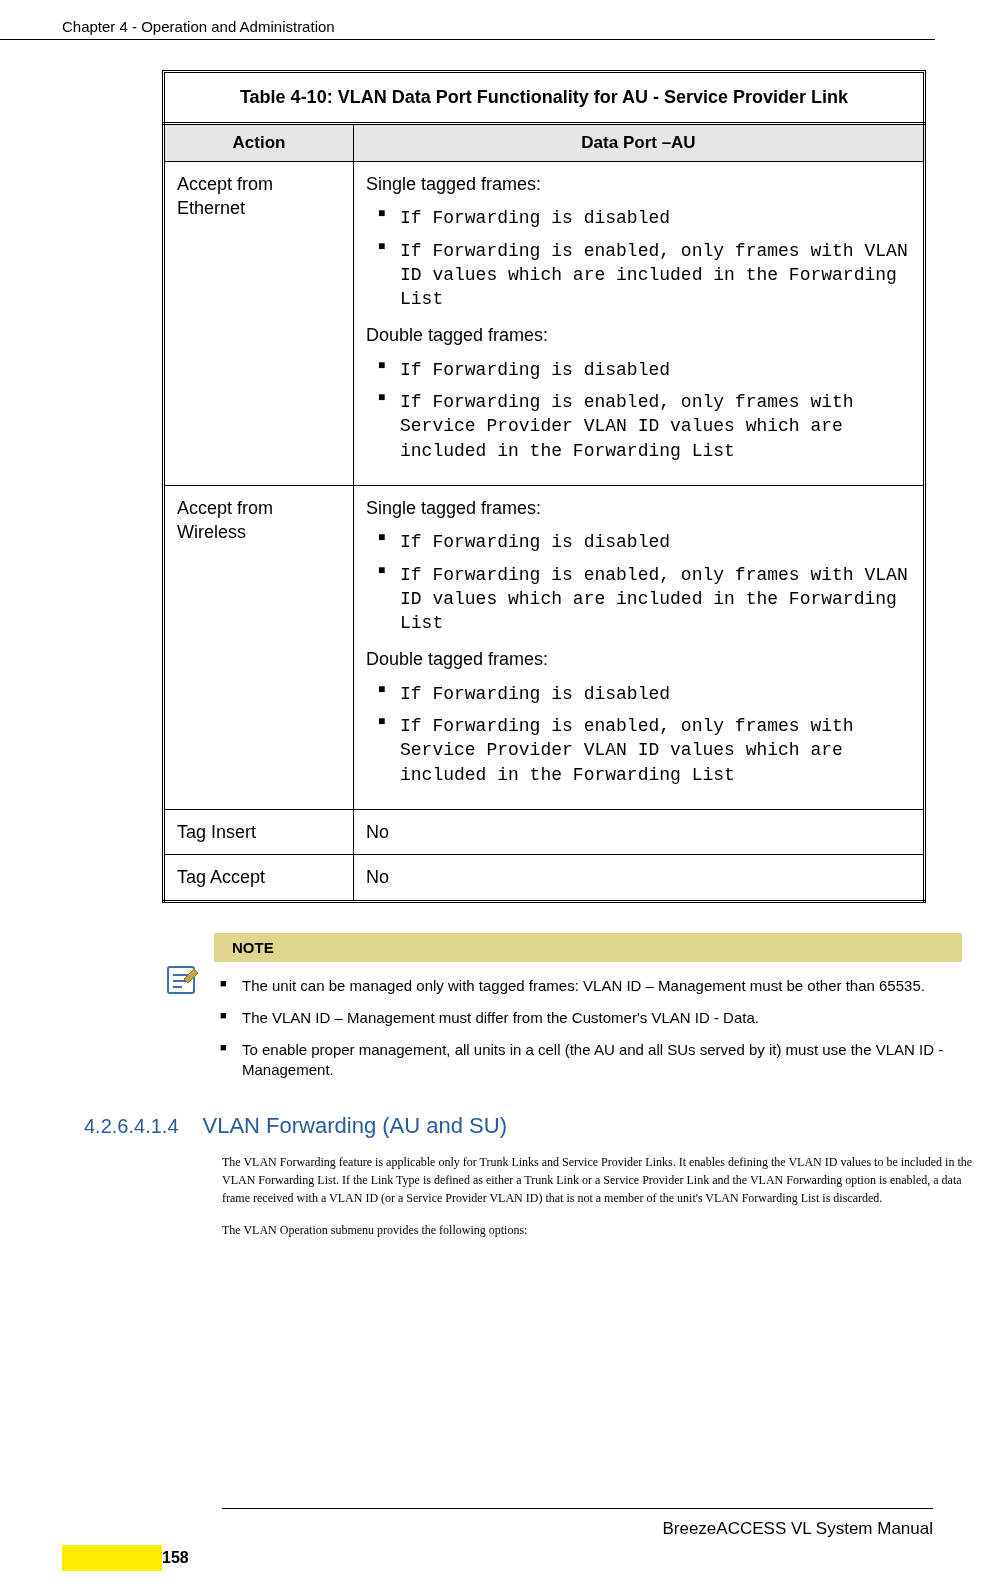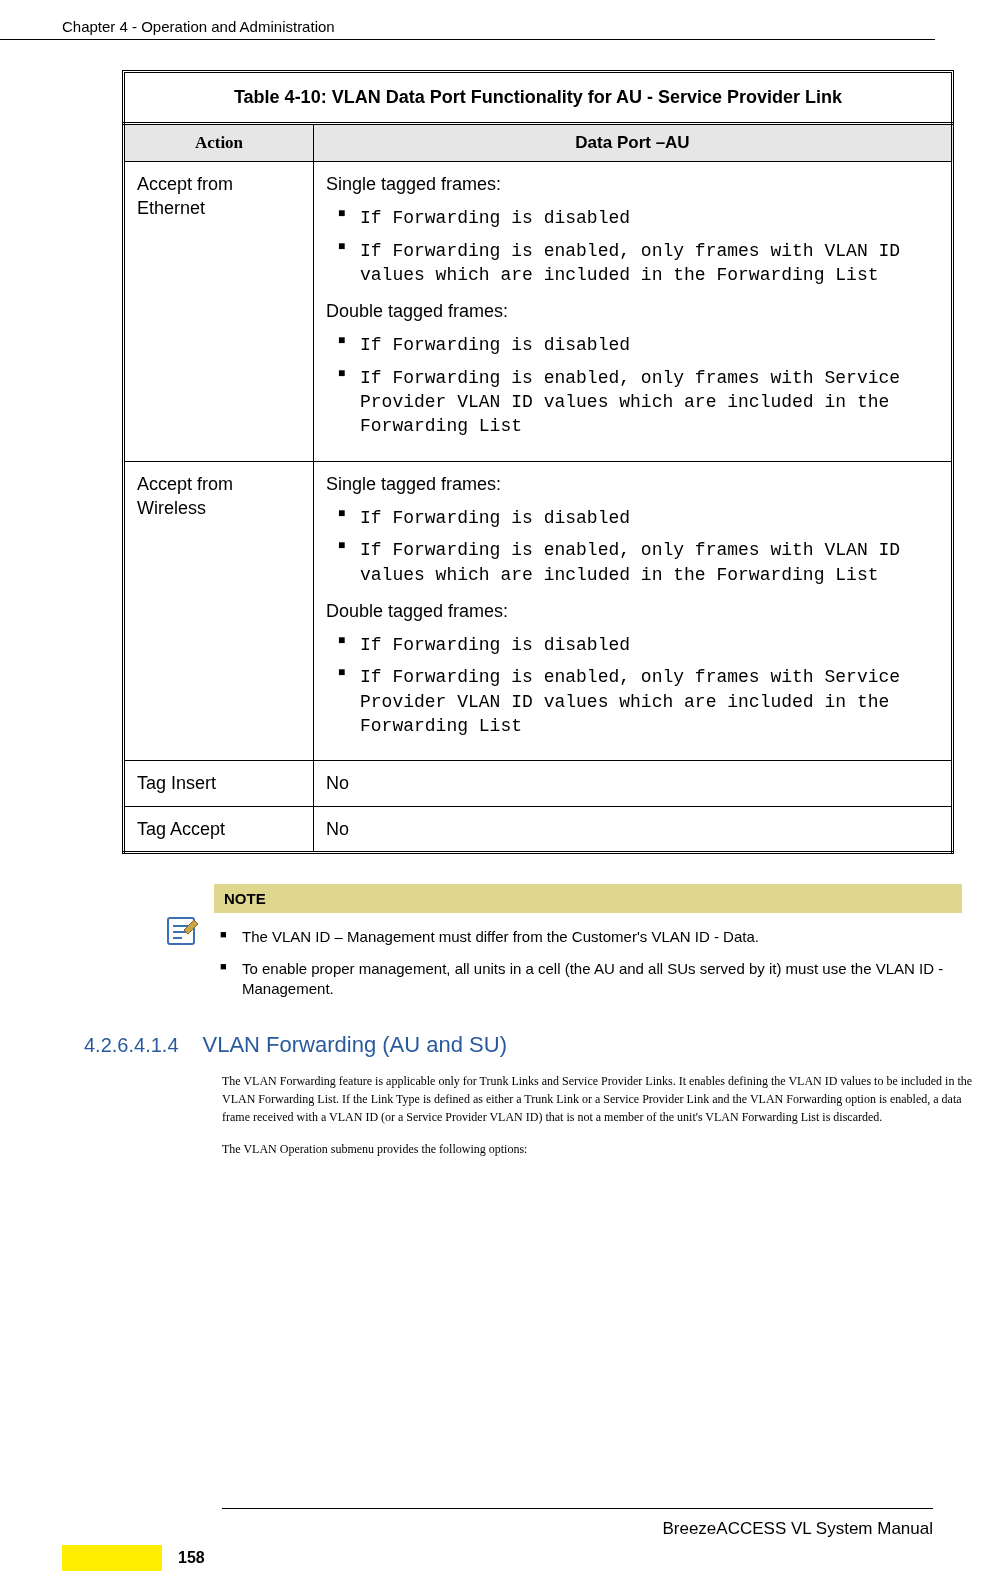--- a/index.html
+++ b/index.html
@@ -14,22 +14,22 @@
     .page-header {
       padding: 18px 0 4px 62px;
       font-size: 15px;
       border-bottom: 1px solid #000;
       margin: 0 60px 0 0;
     }
     .content {
       padding: 0 62px 0 62px;
     }
     .table-wrap {
-      margin: 30px 0 30px 60px;
-      width: 832px;
+      margin: 30px 0 30px 100px;
+      width: 764px;
     }
     table {
       border-collapse: collapse;
       width: 100%;
       border: 3px double #000;
     }
     caption {
       caption-side: top;
       font-weight: bold;
       font-size: 18px;
@@ -39,21 +39,21 @@
       background: #fff;
     }
     th {
       background: #e6e6e6;
       font-weight: bold;
       font-size: 17px;
       padding: 8px;
       border: 1px solid #000;
       text-align: center;
     }
-    th.action-col { width: 190px; font-family: Liberation Serif, serif; }
+    th.action-col { width: 190px; }
     td {
       border: 1px solid #000;
       padding: 10px 12px;
       font-size: 18px;
       vertical-align: top;
       line-height: 1.35;
     }
     td.action-cell { vertical-align: top; }
     .cell-block { margin-bottom: 6px; }
     .bullet-list {
@@ -83,21 +83,21 @@
       width: 40px;
       height: 36px;
       flex-shrink: 0;
       margin-top: 30px;
     }
     .note-body { flex: 1; }
     .note-title {
       background: #e0d78f;
       font-weight: bold;
       font-size: 15px;
-      padding: 6px 10px;
+      padding: 6px 18px;
       margin-bottom: 8px;
     }
     .note-text {
       font-size: 15px;
       line-height: 1.35;
       margin-bottom: 4px;
     }
     .note-list {
       list-style: none;
       padding: 0;
@@ -168,21 +168,21 @@
     }
     .yellow-bar {
       width: 100px;
       height: 26px;
       background: #ffed00;
       margin-right: 0;
     }
     .page-num {
       font-weight: bold;
       font-size: 16px;
-      padding-left: 16px;
+      padding-left: 0;
     }
   </style>
 </head>
 <body>
 
 <div class="page-header">
   <span>Chapter 4 - Operation and Administration</span>
 </div>
 
 <div class="content">
@@ -245,20 +245,21 @@
         <rect x="6" y="4" width="26" height="26" rx="2" fill="#fff" stroke="#3b70b2" stroke-width="2"></rect>
         <line x1="11" y1="12" x2="27" y2="12" stroke="#3b70b2" stroke-width="2"></line>
         <line x1="11" y1="18" x2="27" y2="18" stroke="#3b70b2" stroke-width="2"></line>
         <line x1="11" y1="24" x2="20" y2="24" stroke="#3b70b2" stroke-width="2"></line>
         <path d="M 26 20 L 36 10 L 32 6 L 22 16 Z" fill="#c8a54a" stroke="#8a6a22" stroke-width="1"></path>
       </svg>
     </div>
     <div class="note-body">
       <div class="note-title">NOTE</div>
       <ul class="note-list">
+        <li>The unit can be managed only with tagged frames: VLAN ID – Management must be other than 65535.</li>
         <li>The VLAN ID – Management must differ from the Customer's VLAN ID - Data.</li>
         <li>To enable proper management, all units in a cell (the AU and all SUs served by it) must use the VLAN ID - Management.</li>
       </ul>
     </div>
   </div>
 
   <div class="section-row">
     <span class="section-num">4.2.6.4.1.4</span>
     <span class="section-title">VLAN Forwarding (AU and SU)</span>
   </div>

